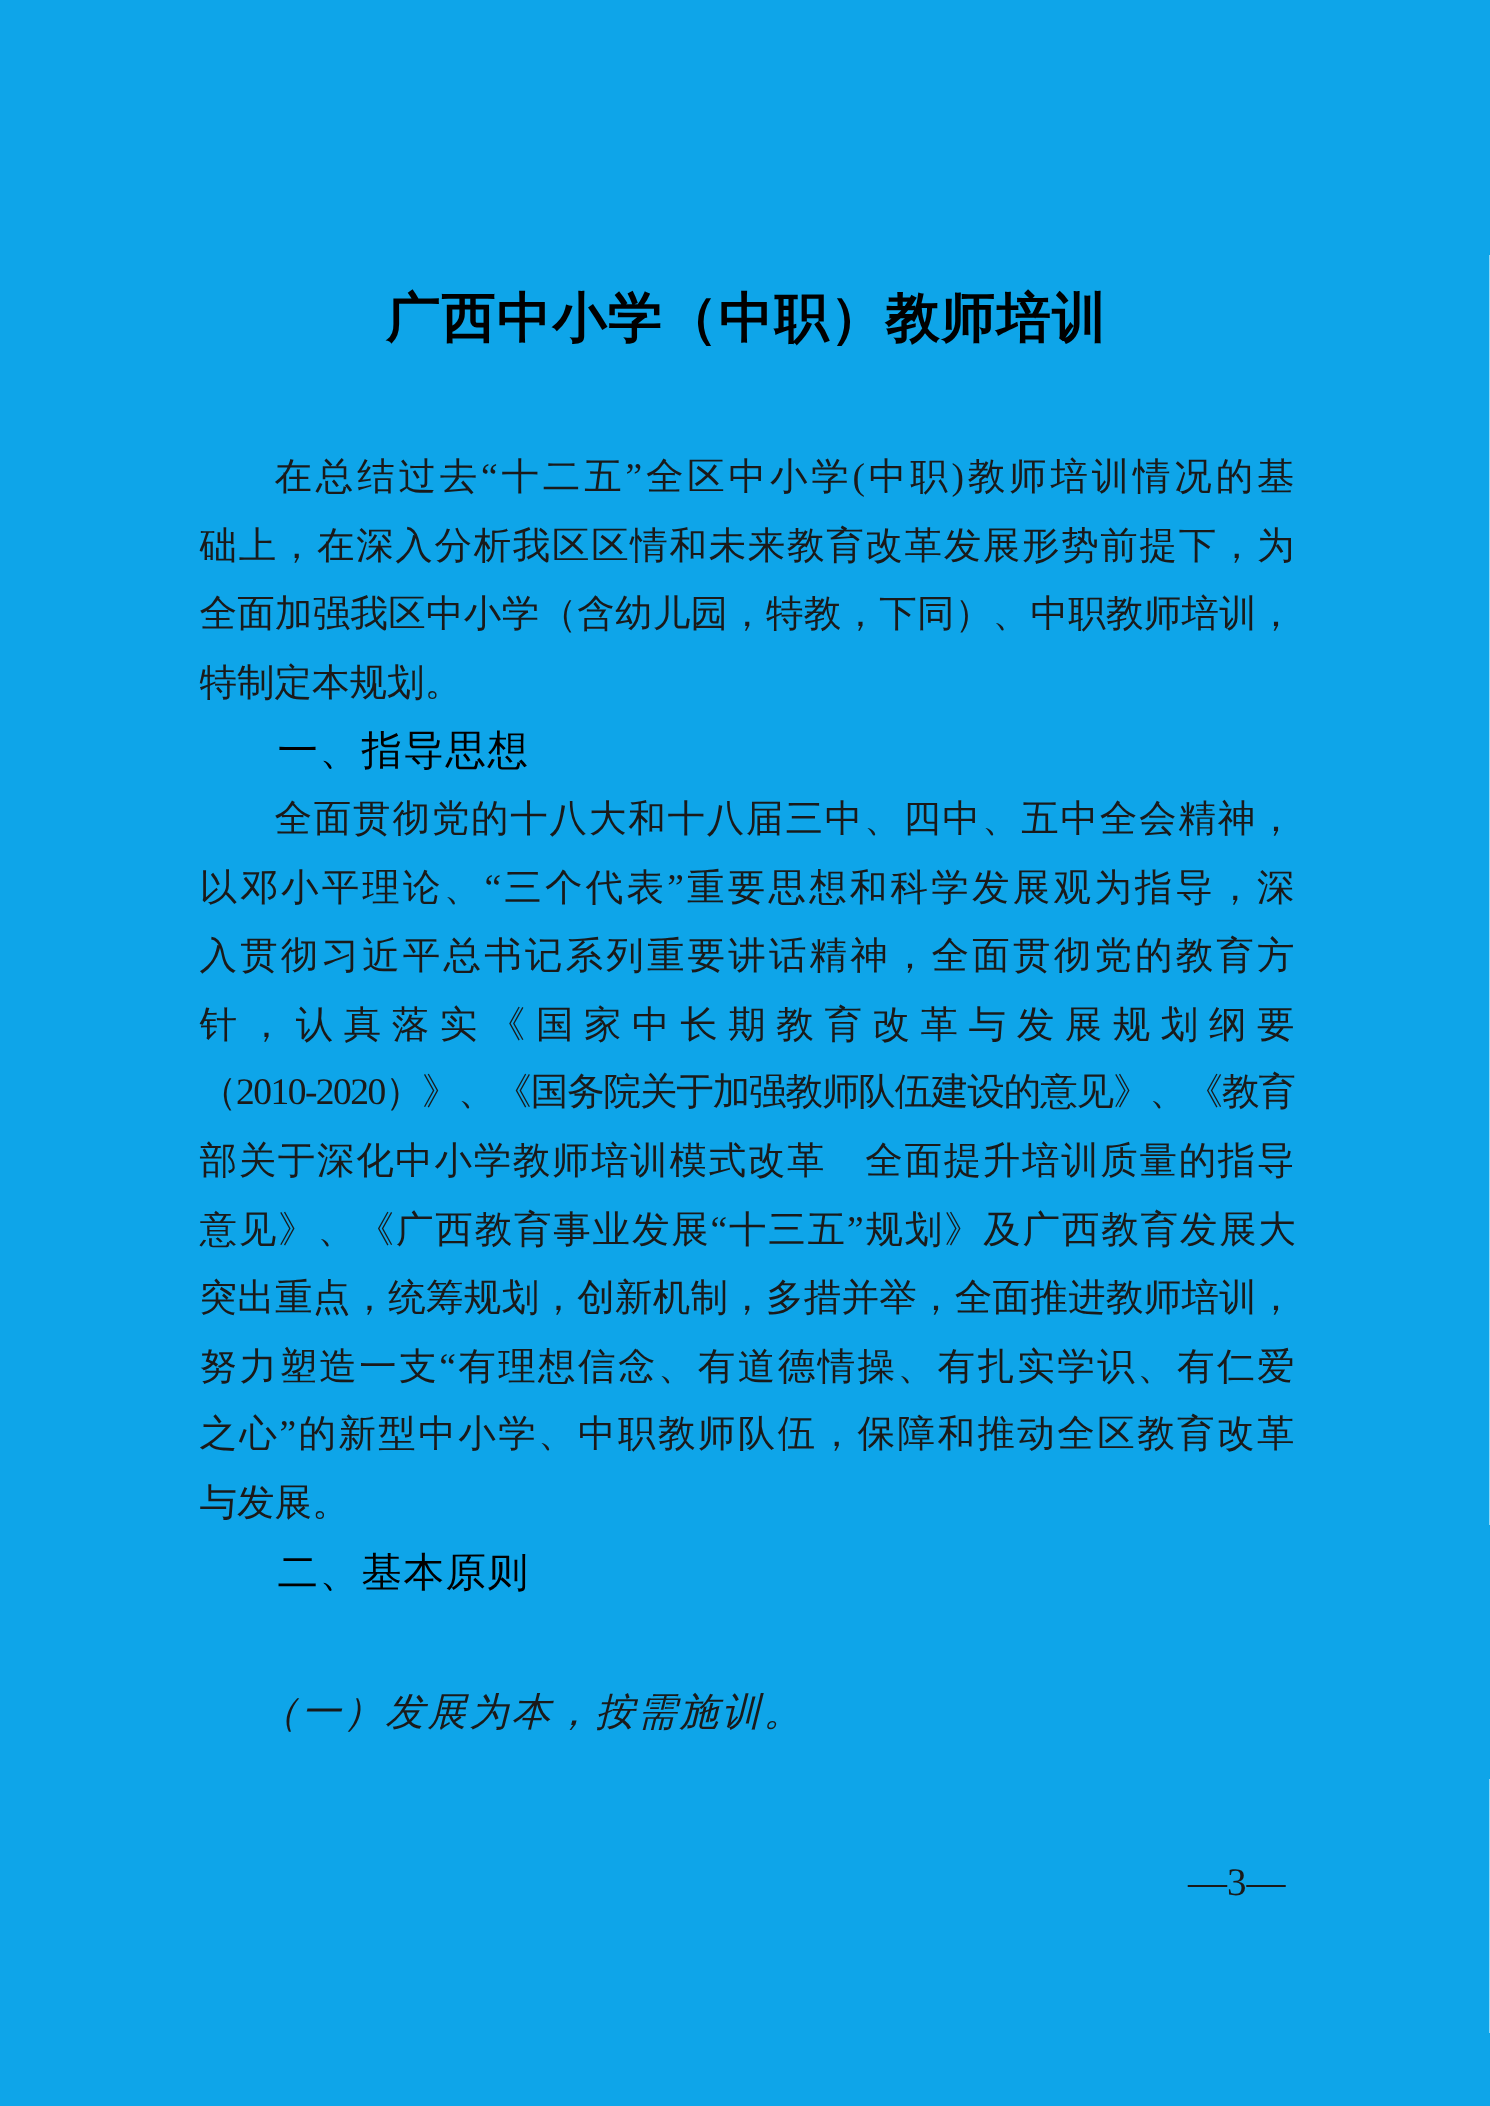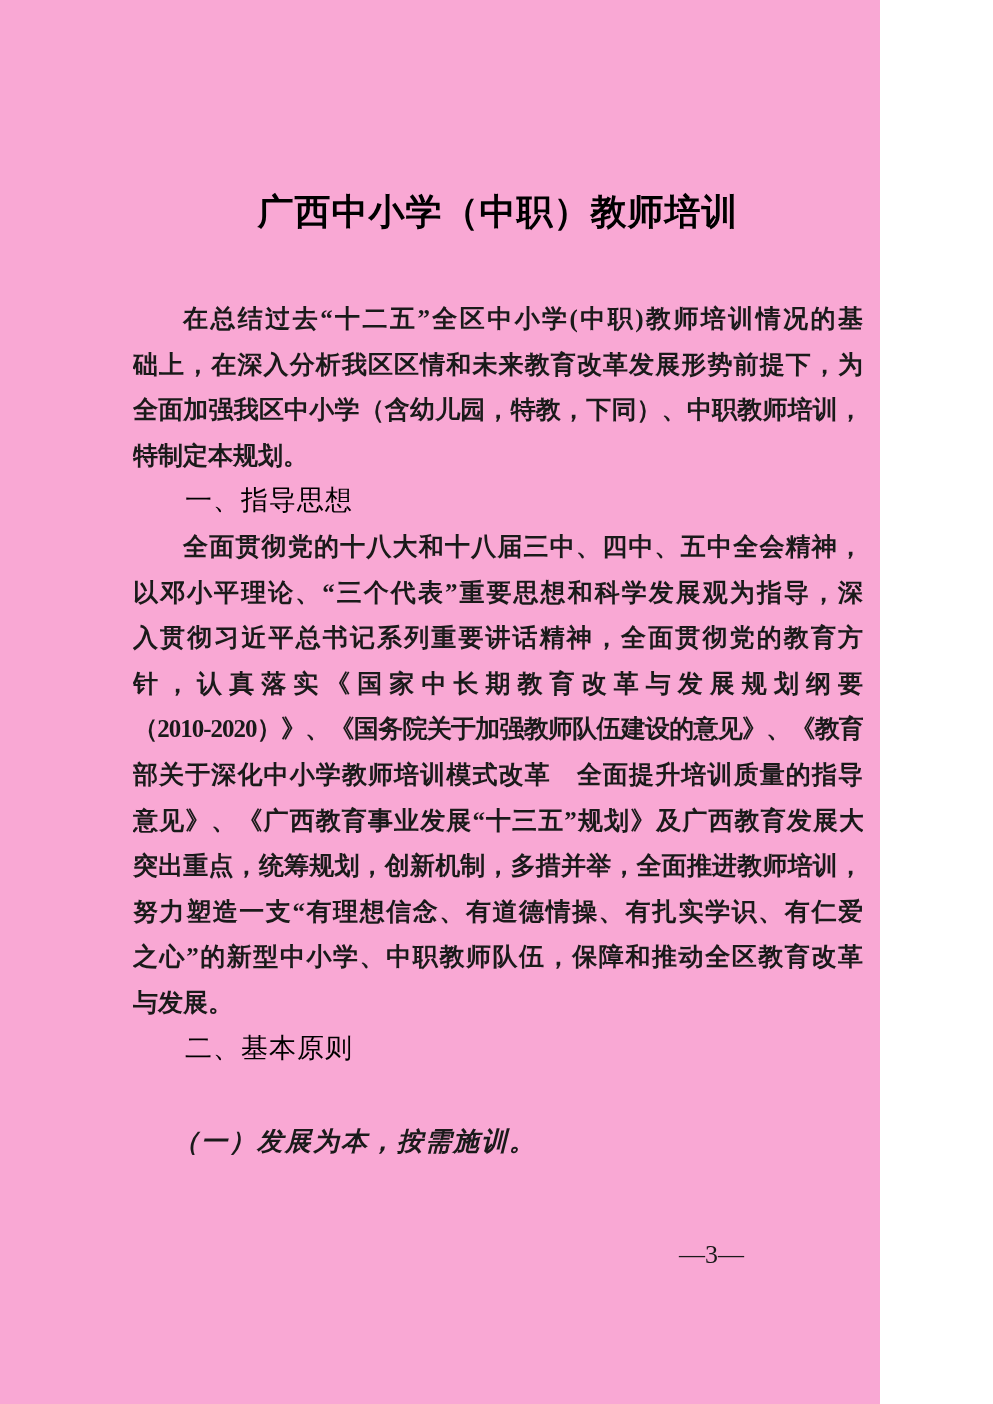--- a/index.html
+++ b/index.html
@@ -2,23 +2,23 @@
 <html><head>
 <meta charset="utf-8">
 <style>
   html, body {
     margin: 0;
     padding: 0;
     background: #ffffff;
   }
   .page {
     position: relative;
-    width: 880px;
+    width: 993px;
     height: 1404px;
-    background: #f9a8d4;
+    background: #0ea5e9;
     overflow: hidden;
   }
   .content {
     position: absolute;
     left: 133px;
     top: 183px;
     width: 730px;
   }
   .doc-title {
     text-align: center;
@@ -34,21 +34,20 @@
     font-family: "Liberation Serif", "DejaVu Serif", serif;
     font-size: 25px;
     color: #1a1a1a;
   }
   .text-line {
     height: 45.6px;
     line-height: 45.6px;
     overflow: hidden;
     text-align: justify;
     text-align-last: justify;
-    font-weight: bold;
   }
   .text-line.indent { text-indent: 50px; }
   .text-line.last {
     text-align: left;
     text-align-last: left;
   }
   .text-line.heading {
     font-family: "Liberation Sans", "DejaVu Sans", sans-serif;
     font-weight: 400;
     font-size: 27px;

